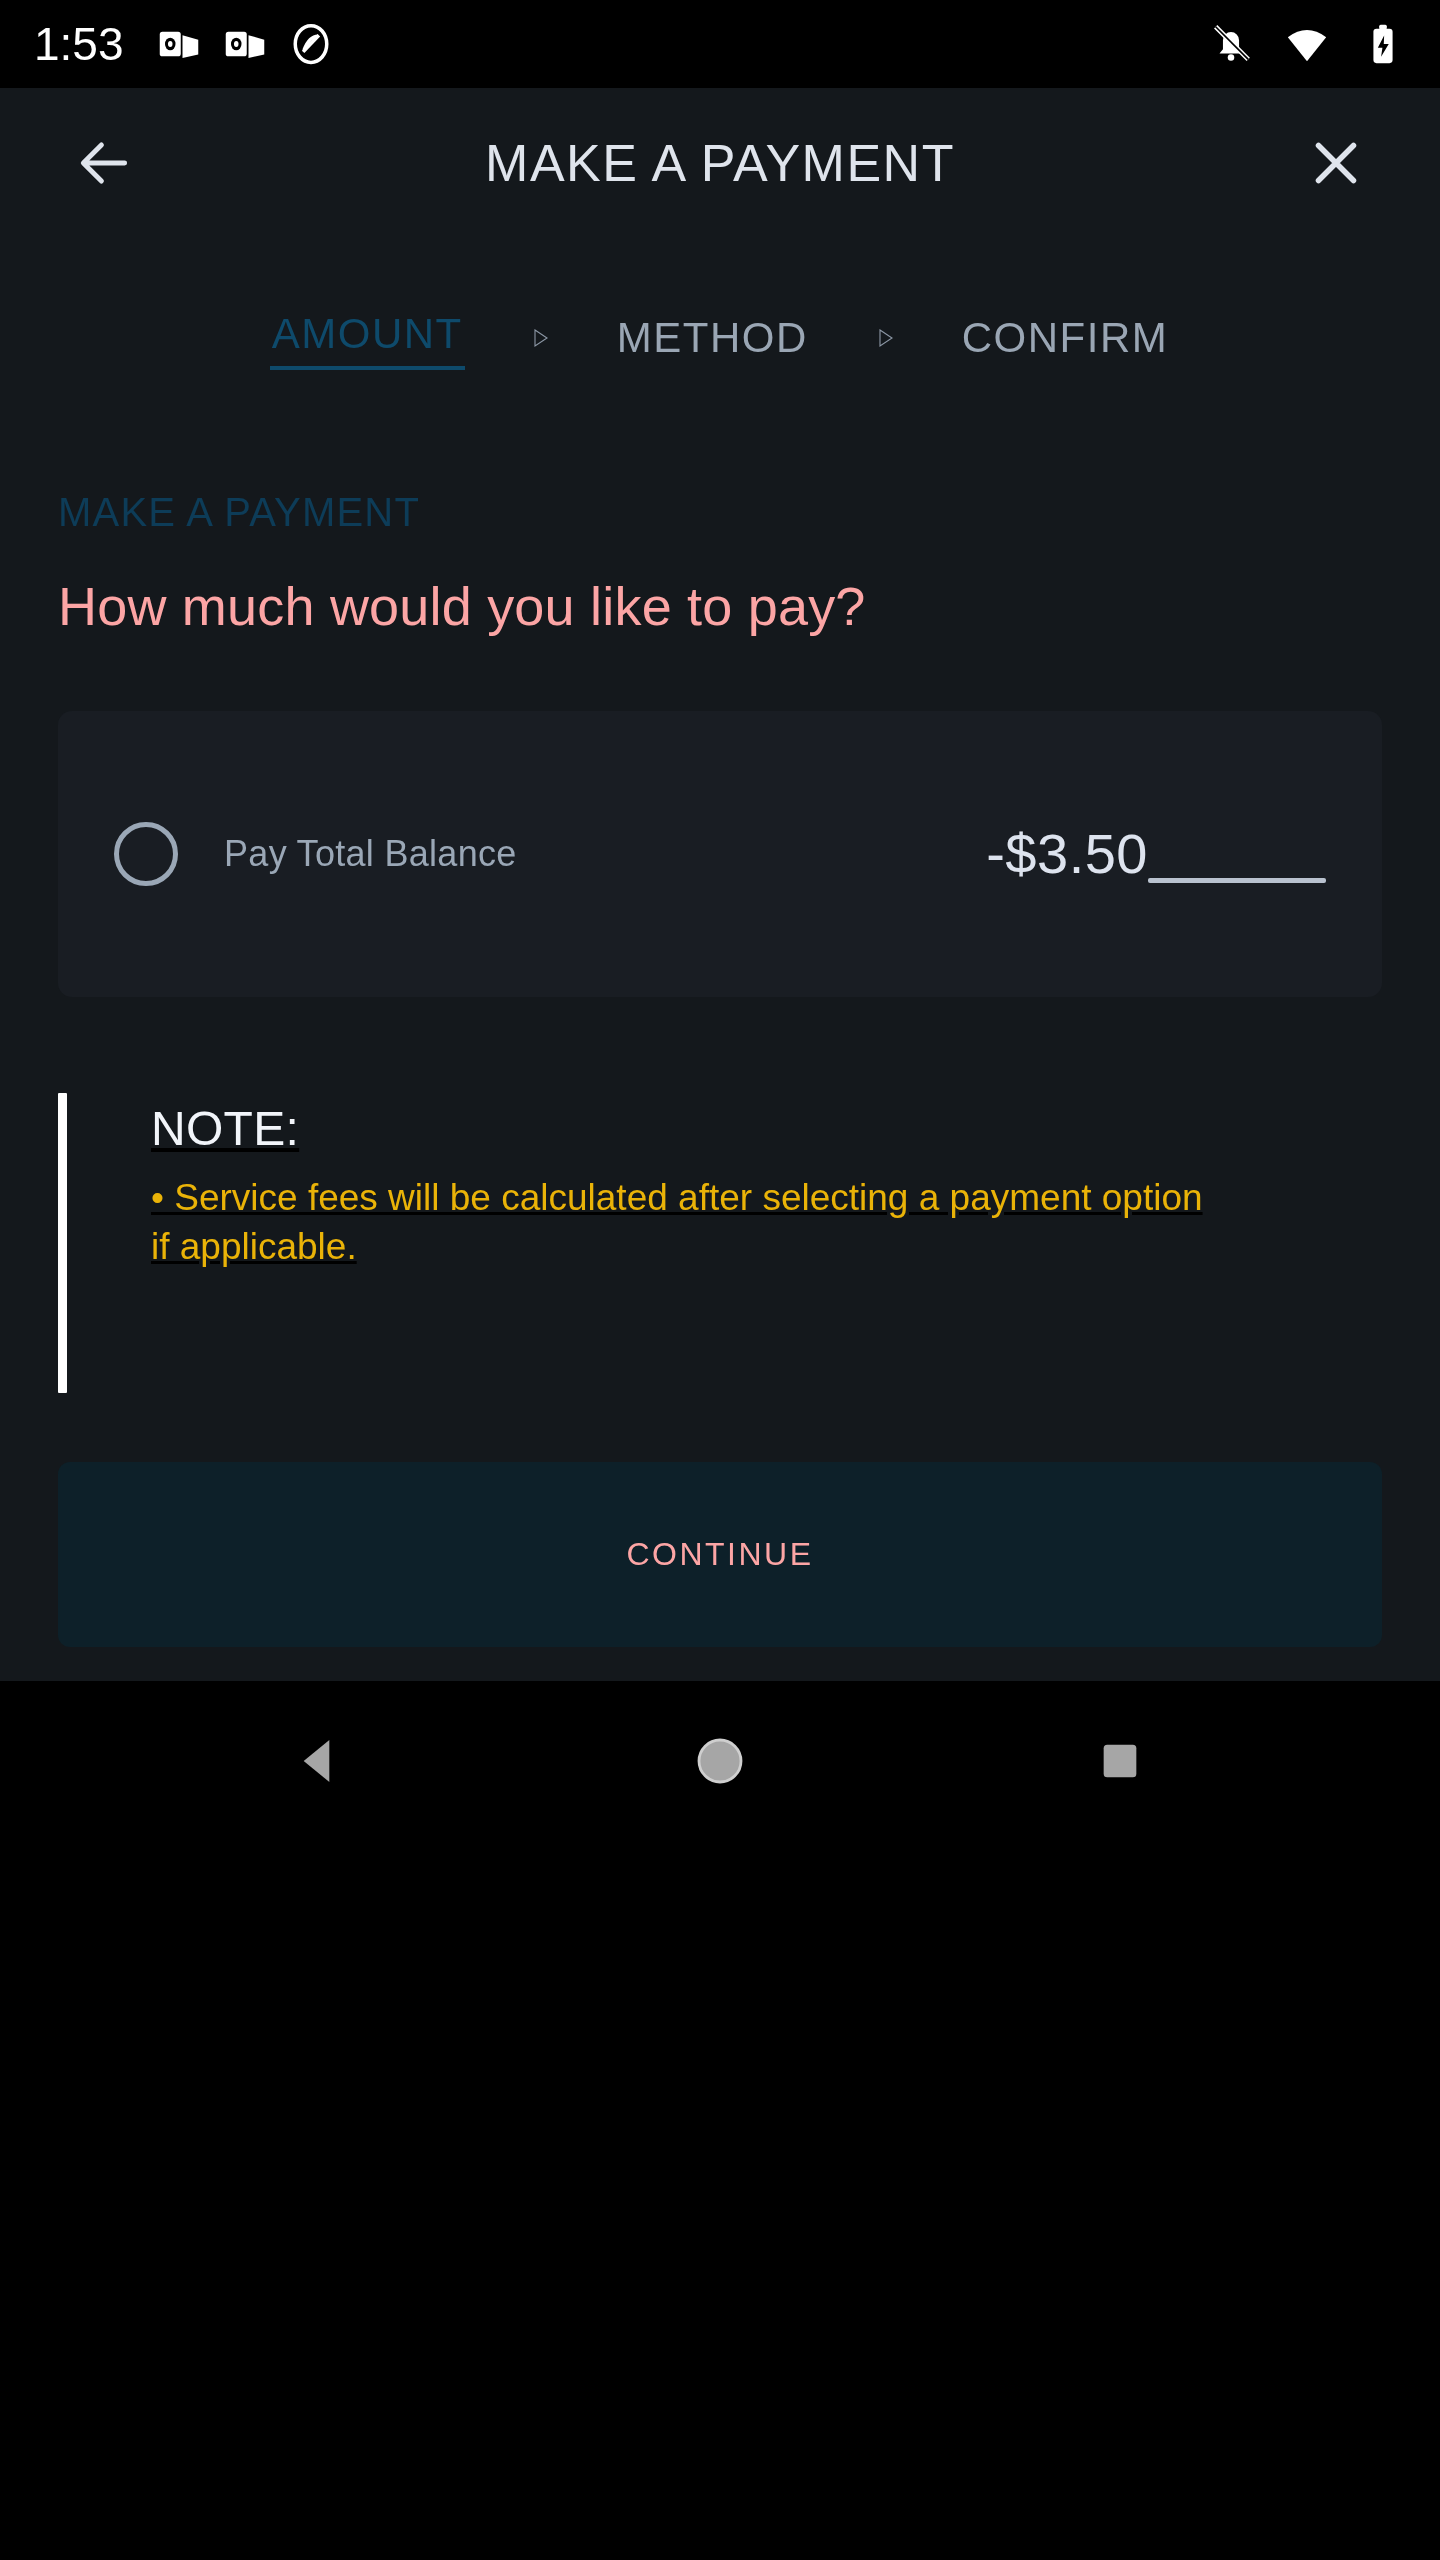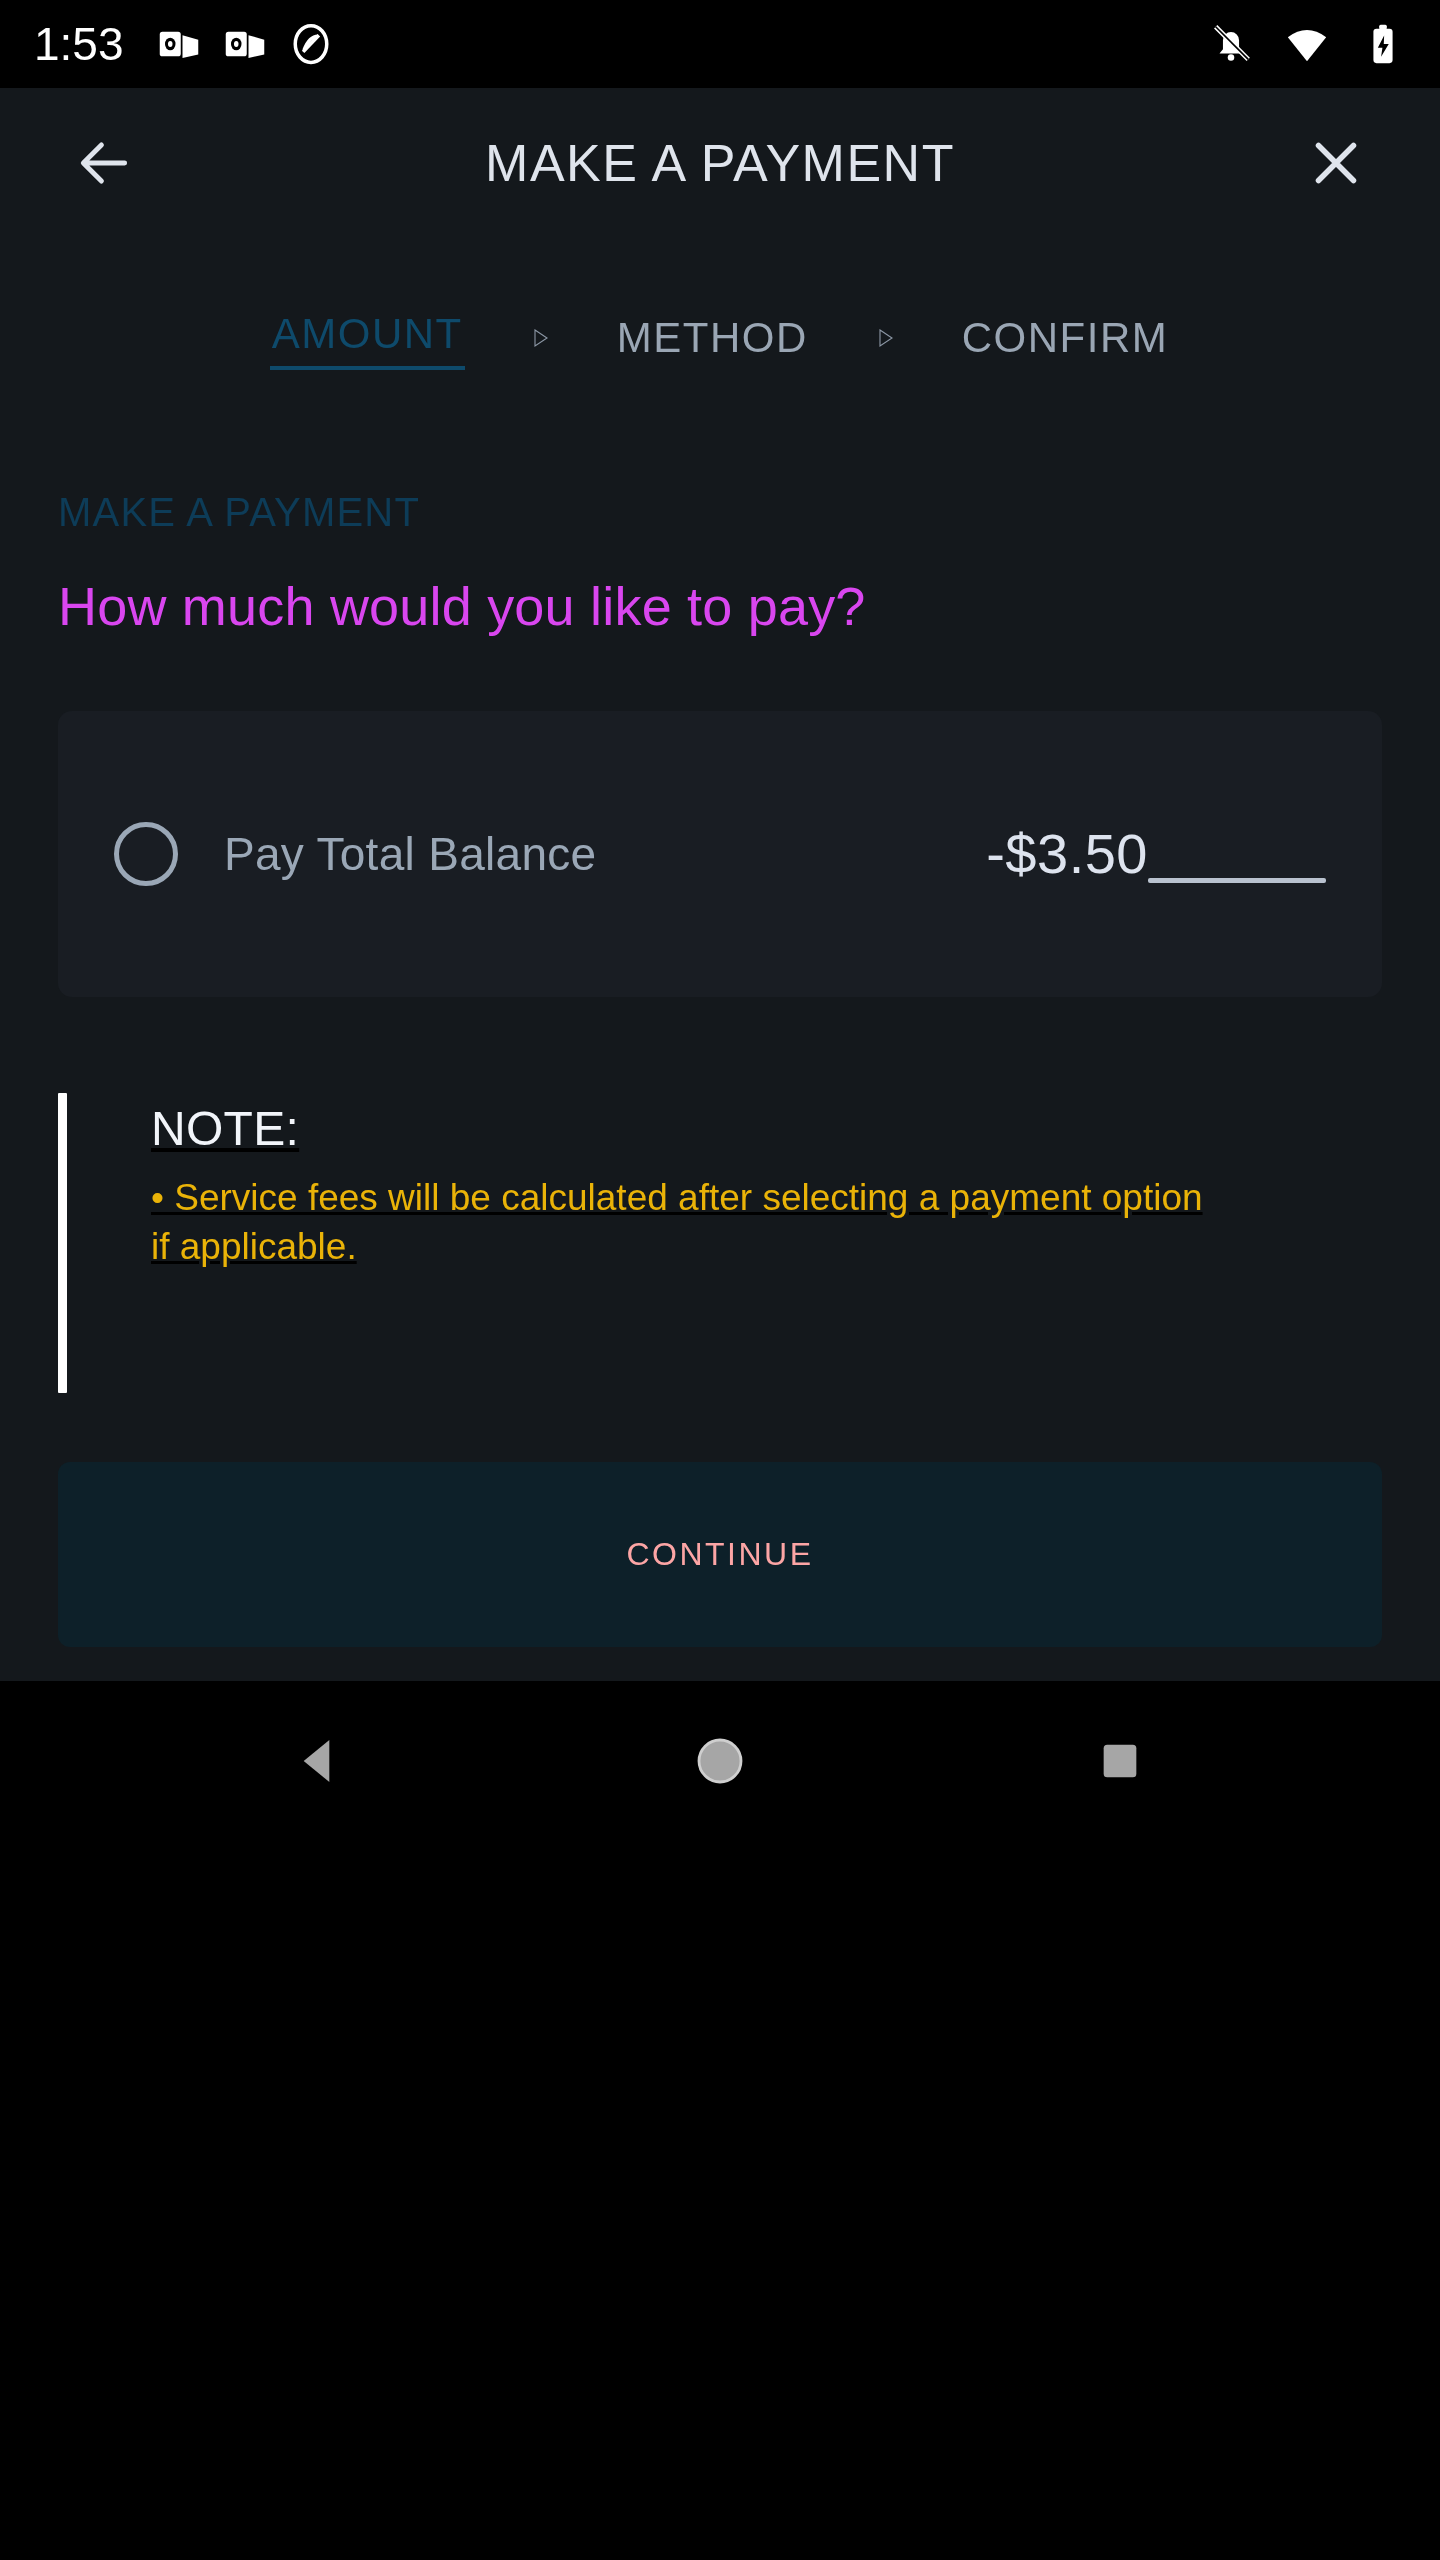--- a/index.html
+++ b/index.html
@@ -93,21 +93,21 @@
     display:flex; flex-direction:column;
     overflow:hidden;
   }
 
   .sub-label {
     margin-top:92px;
     color:#0d3c58; font-size:40px; letter-spacing:1.2px;
   }
   .headline {
     margin-top:40px;
-    color:#d946ef; font-size:54px; font-weight:400;
+    color:#fca5a5; font-size:54px; font-weight:400;
     letter-spacing:0.2px;
   }
 
   
   .card {
     margin-top:74px;
     background:#191d23;
     border-radius:14px;
     height:286px;
     display:flex; align-items:center;
@@ -118,21 +118,21 @@
 
   .radio {
     width:64px; height:64px; border-radius:50%;
     border:5px solid #9aa7b6;
     flex:0 0 auto;
     background:transparent;
     cursor:pointer;
   }
   .card-label {
     margin-left:46px;
-    font-size:46px; color:#9aa7b6; letter-spacing:0.3px;
+    font-size:36px; color:#9aa7b6; letter-spacing:0.3px;
   }
   .amount-wrap {
     margin-left:auto;
     display:flex; align-items:flex-end;
   }
   .amount-value {
     font-size:56px; letter-spacing:0.5px; line-height:1.05;
     white-space:nowrap;
   }
   .amount-value.strong { color:#dde3ee; }

